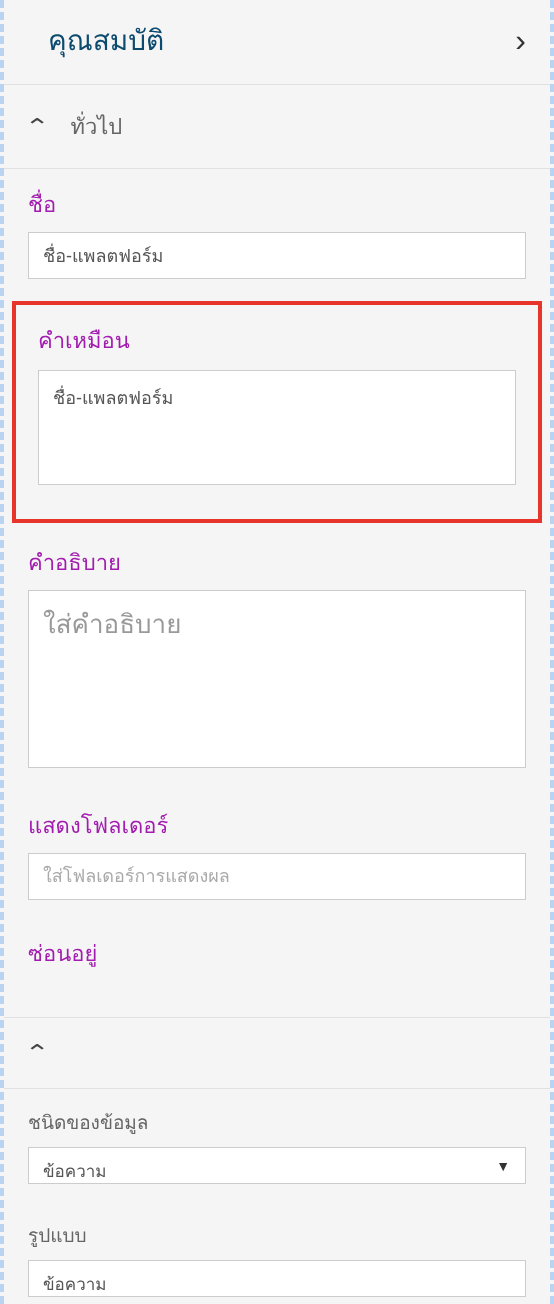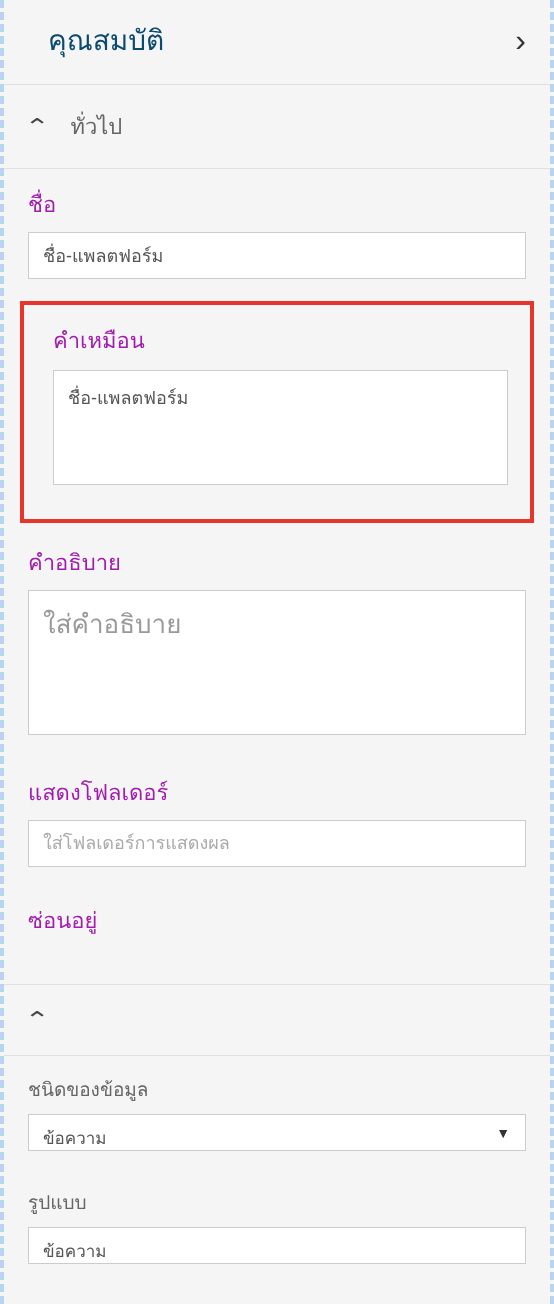--- a/index.html
+++ b/index.html
@@ -84,30 +84,30 @@
       padding: 12px 14px;
       font-size: 18px;
       color: #555;
       font-family: inherit;
       resize: none;
     }
     .textarea-tall {
       height: 115px;
     }
     .textarea-med {
-      height: 145px;
+      height: 178px;
     }
     .textarea-med::placeholder {
       font-size: 26px;
       color: #999;
     }
     .highlight-box {
       border: 4px solid #e7352c;
-      padding: 18px 22px 30px 29px;
-      margin: 4px 16px;
+      padding: 18px 22px 30px 22px;
+      margin: 4px 8px;
     }
     .highlight-box .field-label {
       margin-bottom: 12px;
     }
     .toggle-row {
       display: flex;
       align-items: center;
       gap: 40px;
       padding: 4px 0;
     }

